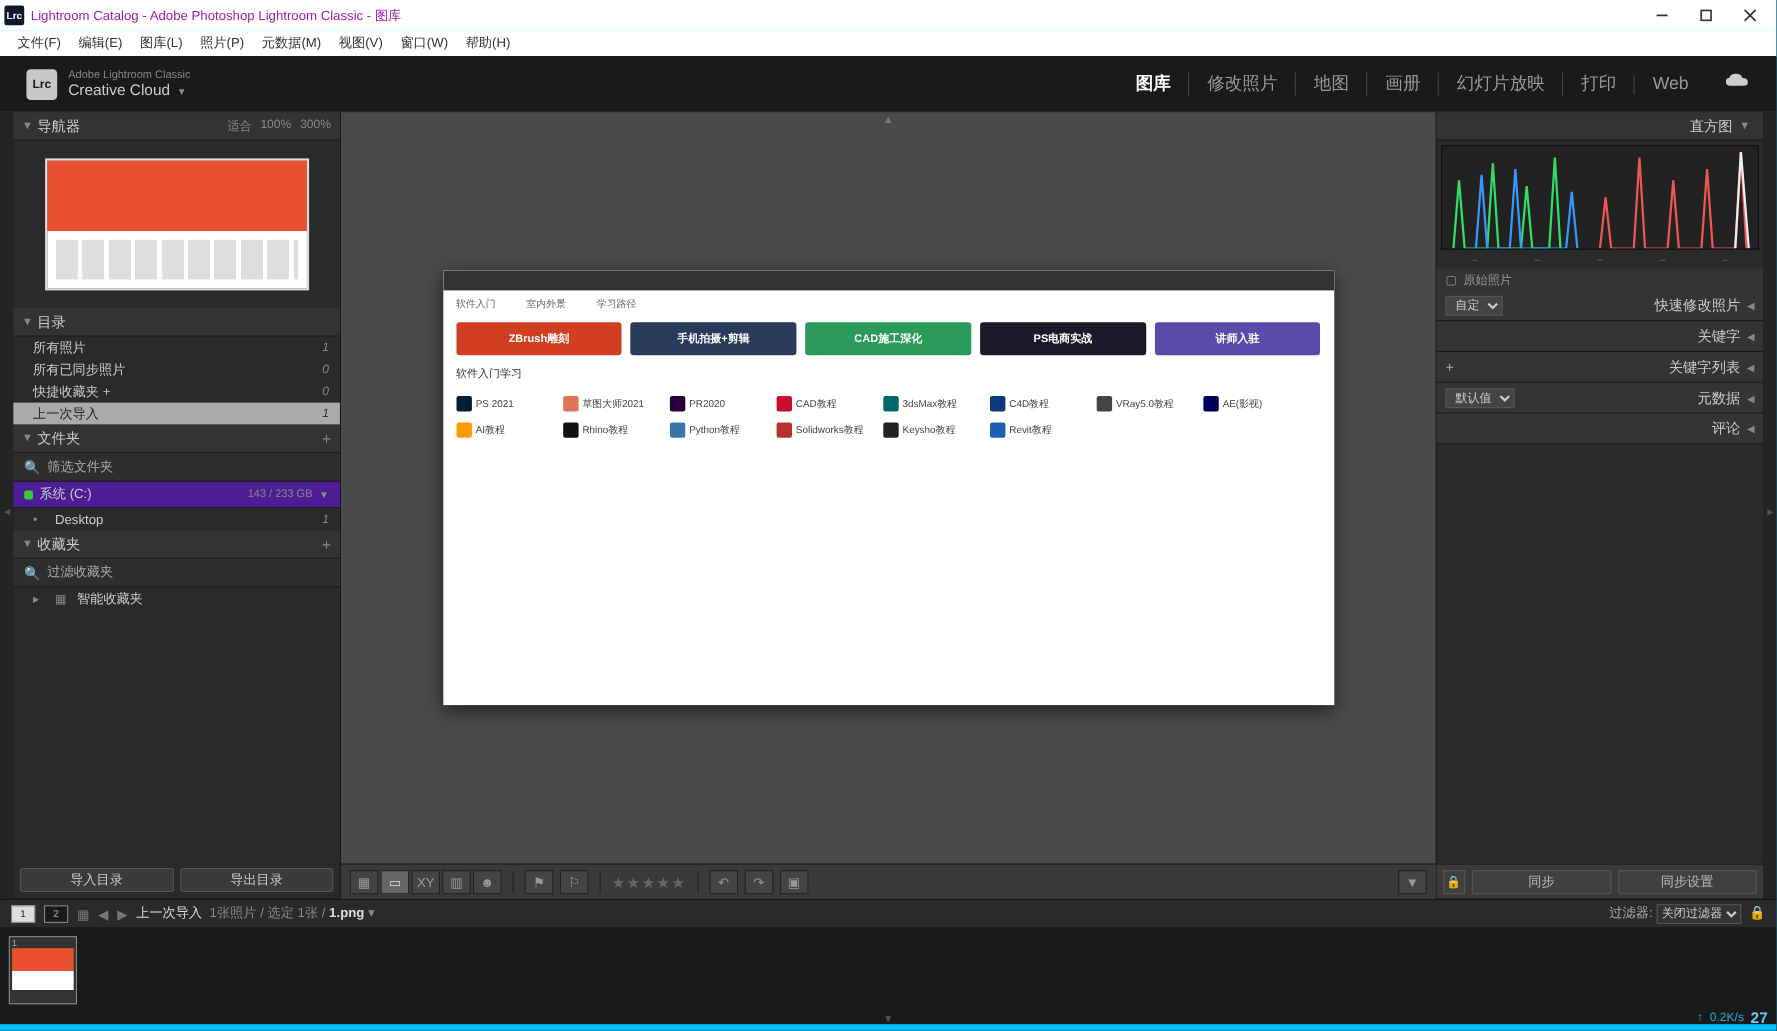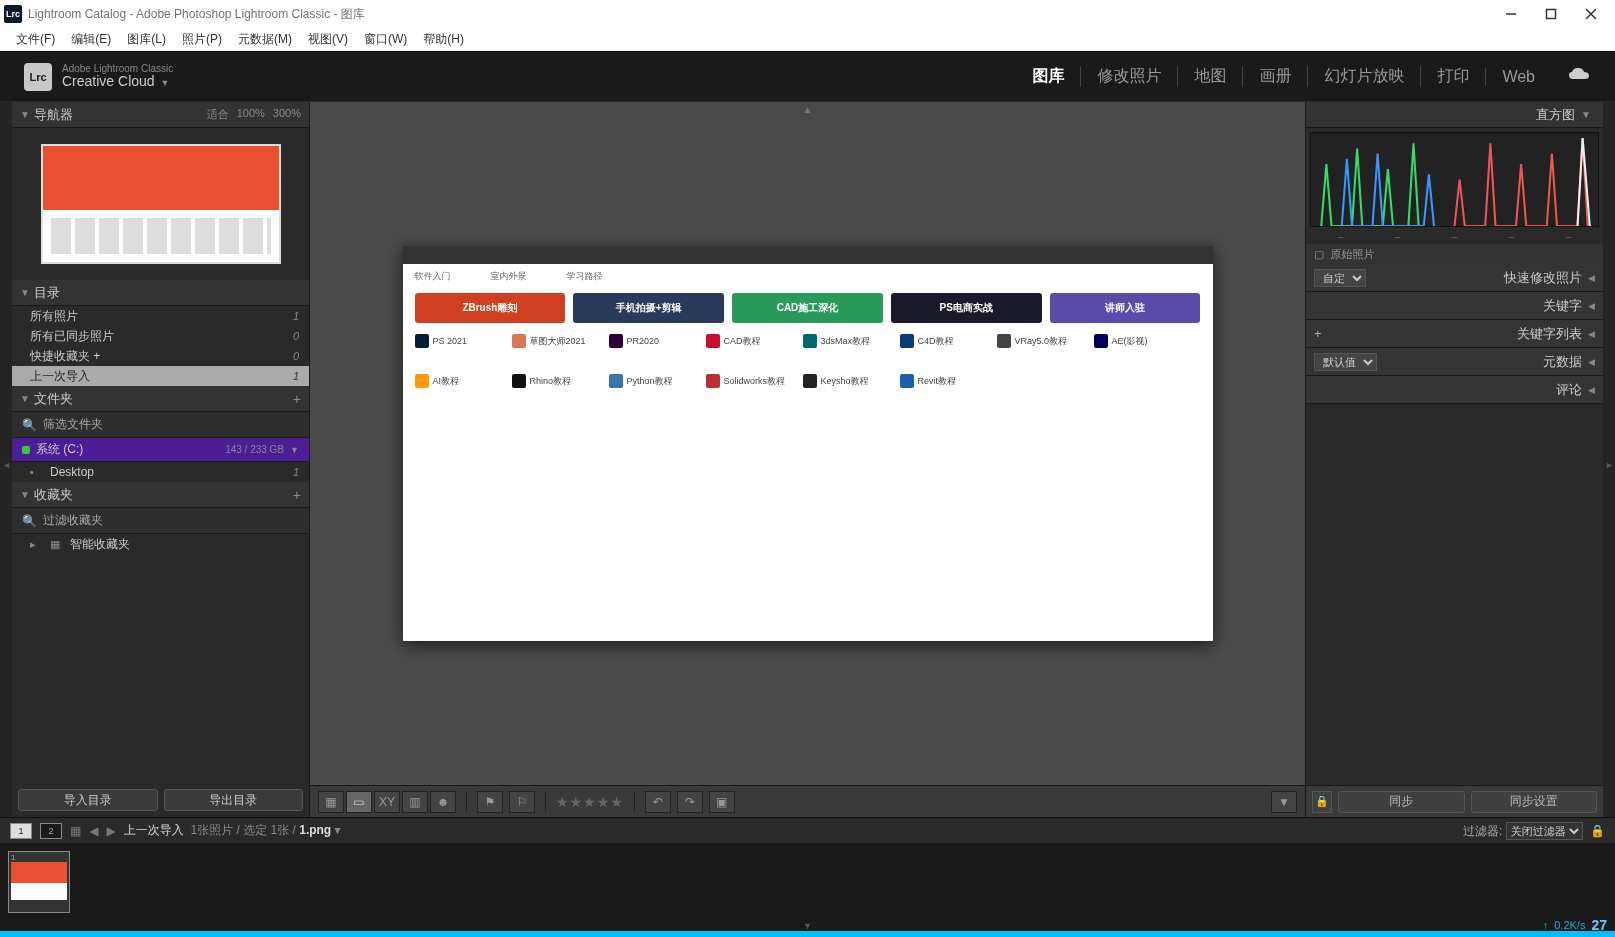--- a/index.html
+++ b/index.html
@@ -1,21 +1,21 @@
 <!DOCTYPE html>
 <html><head>
 <meta charset="utf-8">
 <style>
 * { margin: 0; padding: 0; box-sizing: border-box; font-family: "Microsoft YaHei", Arial, sans-serif; }
 body { background: #00bfff; width: 1615px; height: 937px; overflow: hidden; position: relative; }
 
 
 .titlebar { background: #fff; height: 28px; display: flex; align-items: center; padding: 0 4px; font-size: 12px; }
 .titlebar .app-icon { width: 18px; height: 18px; background: #0a1a2a; display: flex; align-items: center; justify-content: center; color: #fff; font-size: 9px; font-weight: bold; border-radius: 2px; margin-right: 6px; }
-.titlebar .title-text { flex: 1; color: #737373; }
+.titlebar .title-text { flex: 1; color: #a21caf; }
 .win-controls { display: flex; gap: 0; }
 .win-btn { width: 40px; height: 28px; display: flex; align-items: center; justify-content: center; cursor: pointer; }
 .win-btn svg { stroke: #333; }
 
 
 .menubar { background: #fff; height: 24px; display: flex; align-items: center; padding: 0 8px; font-size: 12px; border-bottom: 1px solid #000; }
 .menubar .mi { padding: 0 8px; cursor: pointer; color: #333; }
 
 
 .app-body { background: #1a1a1a; height: calc(100% - 52px - 6px); display: flex; flex-direction: column; }
@@ -77,25 +77,25 @@
 .center-col { flex: 1; display: flex; flex-direction: column; background: #4a4a4a; position: relative; }
 .center-handle { position: absolute; left: 50%; top: 2px; transform: translateX(-50%); color: #777; font-size: 10px; }
 .viewport { flex: 1; display: flex; align-items: center; justify-content: center; padding: 20px; }
 .preview-img { width: 810px; height: 395px; background: #fff; box-shadow: 0 4px 16px rgba(0,0,0,0.6); display: flex; flex-direction: column; overflow: hidden; }
 .pv-top { height: 18px; background: #333; }
 .pv-banner { height: 180px; background: linear-gradient(135deg, #ff6b4a, #e73c1e); display: flex; flex-direction: column; align-items: center; justify-content: center; color: #fff; position: relative; }
 .pv-banner .big { font-size: 28px; font-weight: bold; letter-spacing: 4px; background: rgba(0,0,0,0.08); padding: 4px 20px; border: 2px solid rgba(255,255,255,0.5); border-radius: 6px; }
 .pv-banner .sub { font-size: 13px; margin-top: 6px; }
 .pv-banner .sub .n { color: #ffe17a; font-weight: bold; font-size: 16px; }
 .pv-banner .btn { margin-top: 10px; background: #fff; color: #e73c1e; padding: 4px 24px; border-radius: 14px; font-size: 13px; font-weight: bold; }
-.pv-mid { padding: 6px 12px; font-size: 9px; color: #666; display: flex; gap: 40px; }
+.pv-mid { padding: 6px 12px; font-size: 9px; color: #666; display: flex; gap: 28px; }
 .pv-cards { padding: 4px 12px; display: flex; gap: 8px; }
 .pv-card { flex: 1; height: 30px; border-radius: 3px; display: flex; align-items: center; justify-content: center; font-size: 10px; color: #fff; font-weight: bold; }
 .pv-grid { padding: 6px 12px; font-size: 10px; color: #333; }
-.pv-apps { display: flex; flex-wrap: wrap; gap: 20px 12px; padding: 4px 12px; }
+.pv-apps { display: flex; flex-wrap: wrap; gap: 4px 12px; padding: 4px 12px; }
 .pv-app { width: 85px; height: 20px; display: flex; align-items: center; gap: 4px; font-size: 9px; color: #444; }
 .pv-app .ai { width: 14px; height: 14px; border-radius: 2px; }
 
 
 .center-toolbar { height: 32px; background: #3a3a3a; display: flex; align-items: center; padding: 0 8px; gap: 6px; border-top: 1px solid #1a1a1a; }
 .tb-group { display: flex; gap: 2px; }
 .tb-btn { width: 26px; height: 22px; background: #444; border: 1px solid #222; display: flex; align-items: center; justify-content: center; color: #999; cursor: pointer; font-size: 12px; }
 .tb-btn.active { background: #666; color: #ddd; }
 .tb-sep { width: 1px; height: 20px; background: #222; margin: 0 4px; }
 .stars { color: #666; font-size: 14px; letter-spacing: 1px; }
@@ -296,20 +296,21 @@
               <span>室内外景</span>
               <span>学习路径</span>
             </div>
           <div class="pv-cards" id="pv-cards">
               <div class="pv-card" style="background: rgb(208, 64, 32);">ZBrush雕刻</div>
               <div class="pv-card" style="background: rgb(42, 58, 90);">手机拍摄+剪辑</div>
               <div class="pv-card" style="background: rgb(42, 154, 90);">CAD施工深化</div>
               <div class="pv-card" style="background: rgb(26, 26, 42);">PS电商实战</div>
               <div class="pv-card" style="background: rgb(90, 74, 170);">讲师入驻</div>
             </div>
+          <div class="pv-grid">软件入门学习</div>
           <div class="pv-apps" id="pv-apps">
               <div class="pv-app">
                 <span class="ai" style="background: rgb(0, 30, 54);"></span>
                 <span>PS 2021</span>
               </div>
               <div class="pv-app">
                 <span class="ai" style="background: rgb(217, 119, 87);"></span>
                 <span>草图大师2021</span>
               </div>
               <div class="pv-app">

